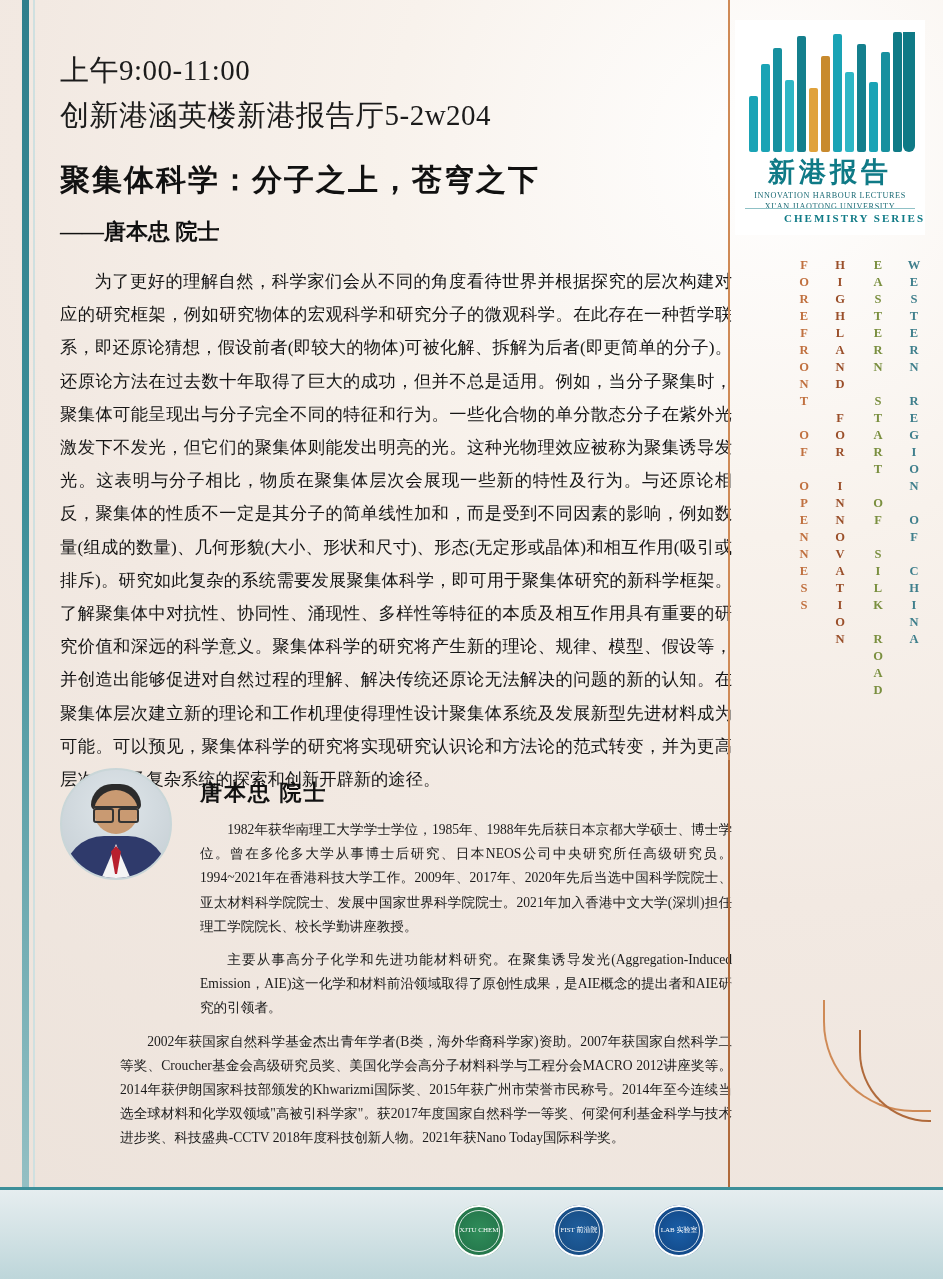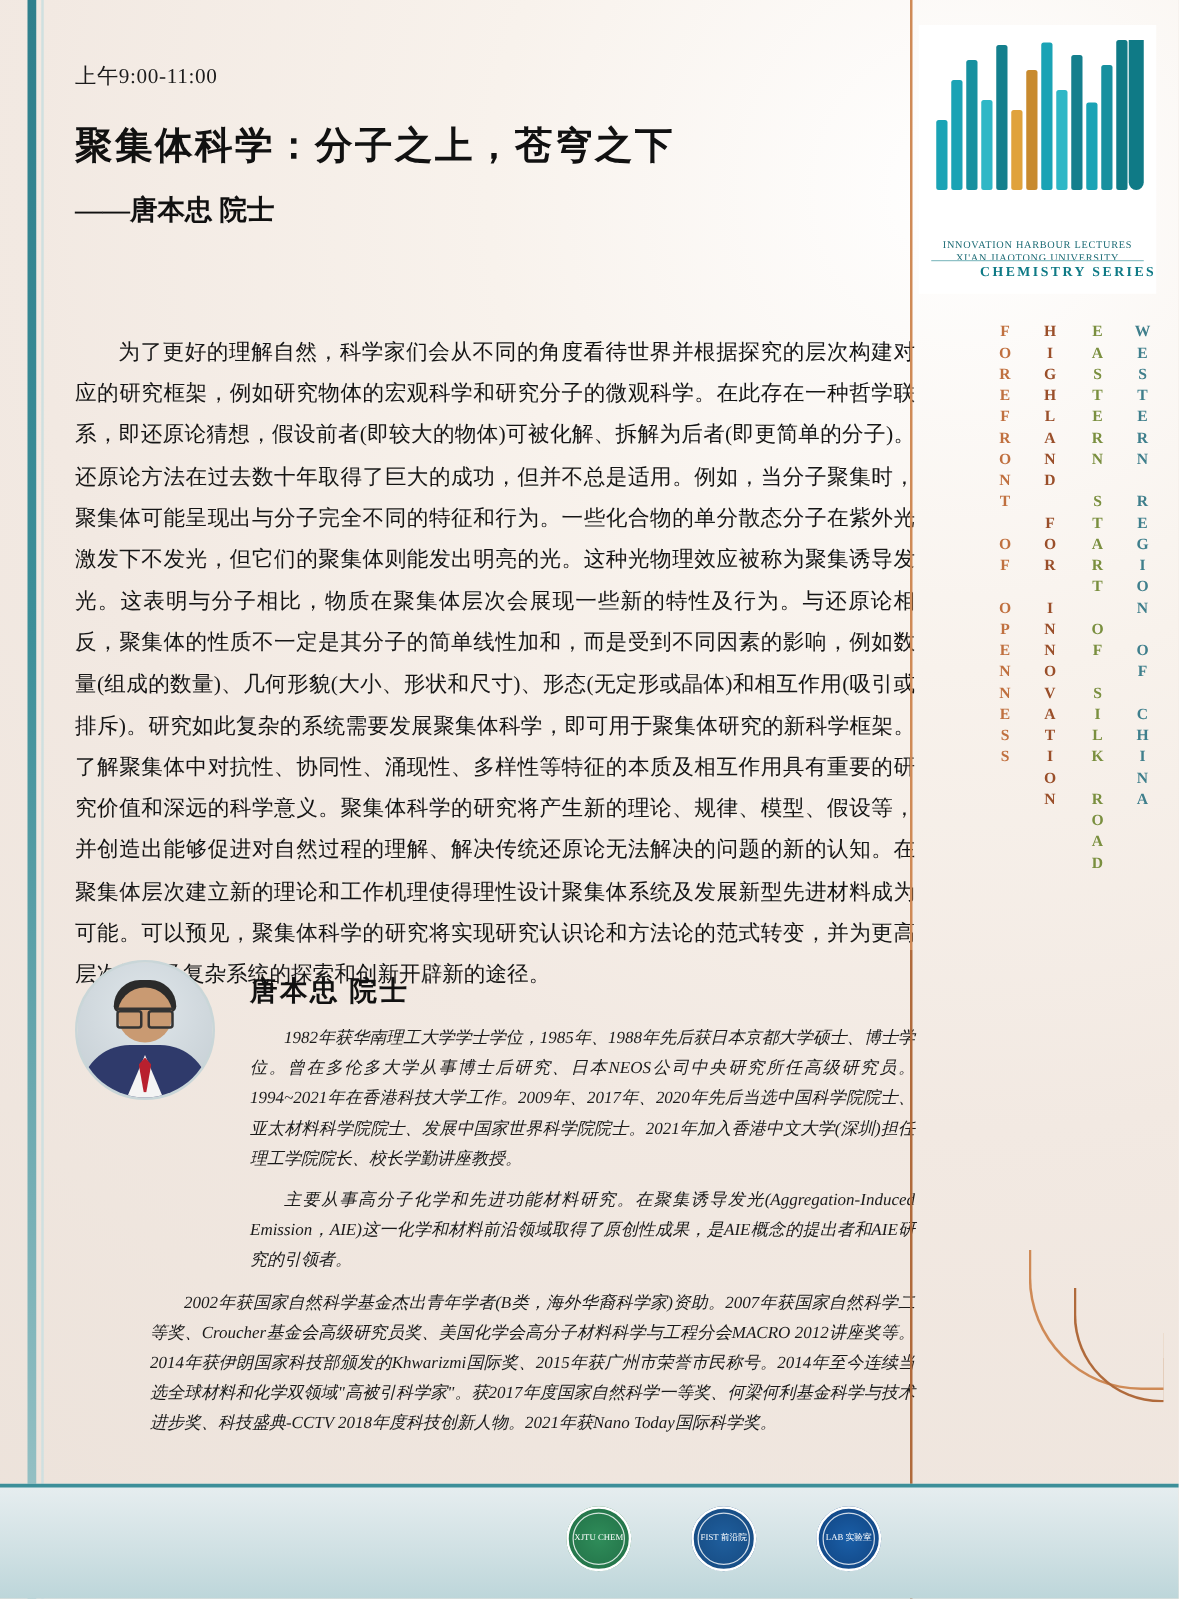--- a/index.html
+++ b/index.html
@@ -30,21 +30,21 @@
     background:linear-gradient(180deg,#e7eef0 0%, #cfe0e3 60%, #bdd6da 100%);
   }
   .bottom-band:before{
     content:"";position:absolute;left:0;top:0;width:943px;height:3px;background:#3d8f99;
   }
   
   .header{
     position:absolute;left:60px;top:48px;width:680px;
   }
   .hline{
-    font-size:17px;color:#1b1b1b;line-height:1.55;letter-spacing:.5px;
+    font-size:29px;color:#1b1b1b;line-height:1.55;letter-spacing:.5px;
     font-family:"Liberation Serif", serif;
   }
   .title{
     margin-top:22px;font-size:30px;font-weight:bold;color:#111;letter-spacing:2px;
   }
   .speaker{
     margin-top:16px;font-size:22px;font-weight:bold;color:#111;
     padding-right:20px;
   }
   
@@ -93,21 +93,21 @@
     width:10px;height:28px;background:#b8202e;clip-path:polygon(50% 0,100% 20%,60% 100%,40% 100%,0 20%);
   }
   .bio-name{
     position:absolute;left:140px;top:18px;font-size:22px;font-weight:bold;color:#111;letter-spacing:2px;
   }
   .bio-paras{
     position:absolute;left:140px;top:58px;width:532px;
     font-size:13.6px;line-height:1.78;color:#1a1a1a;text-align:justify;
     text-justify:inter-ideograph;
   }
-  .bio-paras p{margin:0 0 9px 0;text-indent:2em;font-style:italic;}
+  .bio-paras p{margin:0 0 9px 0;text-indent:2em;}
   .bio-paras p.wide{margin-left:-80px;width:612px;}
   
   .vstrips{
     position:absolute;right:0;top:0;width:215px;height:1279px;
   }
   .vtext{
     position:absolute;
     writing-mode:vertical-rl;
     text-orientation:upright;
     letter-spacing:3px;
@@ -192,30 +192,32 @@
       <div class="bar" style="left:62px;height:64px;background:#e0a23c;"></div>
       <div class="bar" style="left:74px;height:96px;background:#c88a2e;"></div>
       <div class="bar" style="left:86px;height:118px;background:#1aa3b5;"></div>
       <div class="bar" style="left:98px;height:80px;background:#2fb7c6;"></div>
       <div class="bar" style="left:110px;height:108px;background:#147f8d;"></div>
       <div class="bar" style="left:122px;height:70px;background:#1aa3b5;"></div>
       <div class="bar" style="left:134px;height:100px;background:#17909f;"></div>
       <div class="bar" style="left:146px;height:120px;background:#0f7a86;"></div>
       <div class="bar" style="left:156px;width:12px;height:120px;background:#0f7a86;border-radius:0 0 8px 8px;"></div>
     </div>
+    <div class="logotitle">新港报告</div>
     <div class="logosub">
       <span>INNOVATION  HARBOUR  LECTURES</span><br>
       <span>XI'AN  JIAOTONG  UNIVERSITY</span>
     </div>
     <div class="rule"></div>
     <div class="logosub2">CHEMISTRY SERIES</div>
   </div>
 
   <div class="header">
     <div class="hline">上午9:00-11:00</div>
+    <div class="hline">创新港涵英楼新港报告厅5-2w204</div>
     <div class="title">聚集体科学：分子之上，苍穹之下</div>
     <div class="speaker">——唐本忠  院士</div>
   </div>
 
   <div class="body-text">
     <p>为了更好的理解自然，科学家们会从不同的角度看待世界并根据探究的层次构建对应的研究框架，例如研究物体的宏观科学和研究分子的微观科学。在此存在一种哲学联系，即还原论猜想，假设前者(即较大的物体)可被化解、拆解为后者(即更简单的分子)。还原论方法在过去数十年取得了巨大的成功，但并不总是适用。例如，当分子聚集时，聚集体可能呈现出与分子完全不同的特征和行为。一些化合物的单分散态分子在紫外光激发下不发光，但它们的聚集体则能发出明亮的光。这种光物理效应被称为聚集诱导发光。这表明与分子相比，物质在聚集体层次会展现一些新的特性及行为。与还原论相反，聚集体的性质不一定是其分子的简单线性加和，而是受到不同因素的影响，例如数量(组成的数量)、几何形貌(大小、形状和尺寸)、形态(无定形或晶体)和相互作用(吸引或排斥)。研究如此复杂的系统需要发展聚集体科学，即可用于聚集体研究的新科学框架。了解聚集体中对抗性、协同性、涌现性、多样性等特征的本质及相互作用具有重要的研究价值和深远的科学意义。聚集体科学的研究将产生新的理论、规律、模型、假设等，并创造出能够促进对自然过程的理解、解决传统还原论无法解决的问题的新的认知。在聚集体层次建立新的理论和工作机理使得理性设计聚集体系统及发展新型先进材料成为可能。可以预见，聚集体科学的研究将实现研究认识论和方法论的范式转变，并为更高层次结构及复杂系统的探索和创新开辟新的途径。</p>
   </div>
 
   <div class="bio">
     <div class="avatar">

